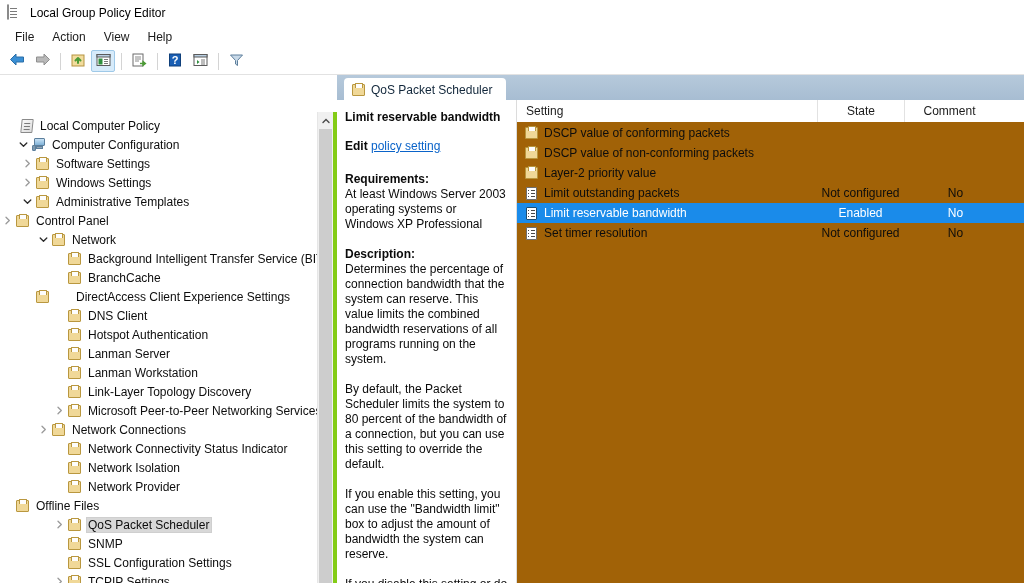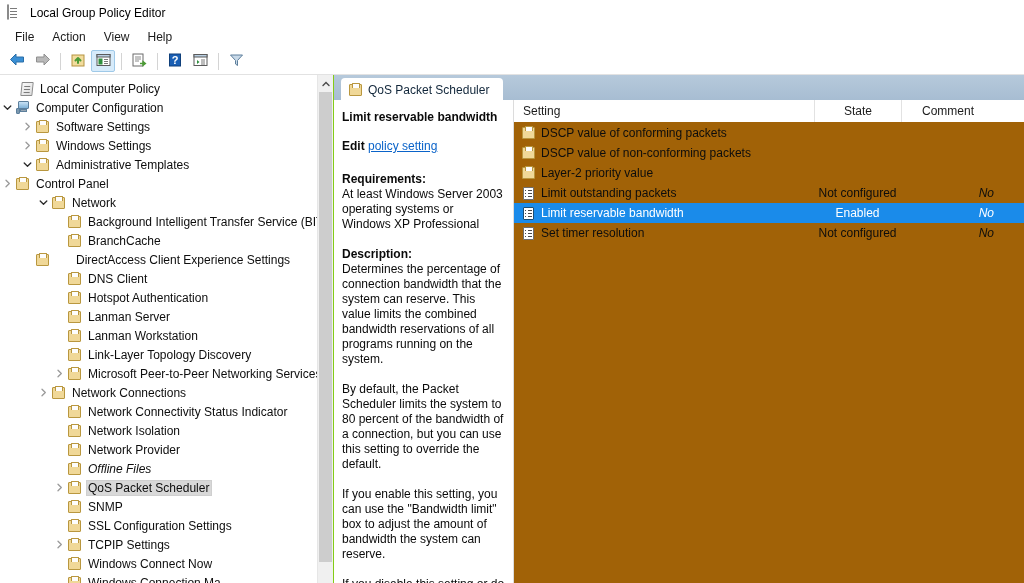--- a/index.html
+++ b/index.html
@@ -125,21 +125,22 @@
   }
 
   
   .tree-pane {
     width: 333px;
     flex: 0 0 333px;
     background: #ffffff;
     position: relative;
     display: flex;
     overflow: hidden;
-    border-right: 1px solid #84cc16;
+    border-right: 4px solid #84cc16;
+    margin-top: 37px;
   }
   .tree-scroll {
     flex: 1 1 auto;
     padding-top: 4px;
     overflow: hidden;
   }
   .tree-row {
     height: 19px;
     display: flex;
     align-items: center;
@@ -437,23 +438,22 @@
     align-items: center;
     justify-content: center;
     margin-right: 5px;
   }
   .lr-state {
     flex: 0 0 87px;
     text-align: center;
   }
   .lr-comment {
     flex: 1 1 auto;
-    text-align: right;
-    padding-right: 30px;
-    font-style: italic;
+    text-align: center;
+    padding-right: 17px;
   }
   .mini-list-ico {
     width: 11px; height: 13px;
     background: #ffffff;
     border: 1px solid #6e6e6e;
     border-radius: 1px;
     position: relative;
     box-sizing: border-box;
   }
   .mini-list-ico::before {
@@ -568,21 +568,21 @@
 
     <div class="tree-pane">
       <div class="tree-scroll" id="tree-list">
           <div class="tree-row" style="padding-left: 4px;">
             <span class="chevron"></span>
             <span class="tree-icon">
               <span class="policy-doc-ico"></span>
             </span>
             <span class="label">Local Computer Policy</span>
           </div>
-          <div class="tree-row" style="padding-left: 0;">
+          <div class="tree-row" style="padding-left: 16px;">
             <span class="chevron">
               <svg width="9" height="9" viewBox="0 0 9 9">
                 <path d="M1.2 3 L4.5 6.3 L7.8 3" stroke="#2b2b2b" stroke-width="1.3" fill="none" stroke-linecap="round" stroke-linejoin="round"></path>
               </svg>
             </span>
             <span class="tree-icon">
               <span class="comp-ico">
                 <span class="mon"></span>
                 <span class="base"></span>
                 <span class="stand"></span>
@@ -791,21 +791,21 @@
           <div class="tree-row" style="padding-left: 52px;">
             <span class="chevron"></span>
             <span class="tree-icon">
               <span class="folder-ico">
                 <span class="bk"></span>
                 <span class="pg"></span>
               </span>
             </span>
             <span class="label">Network Provider</span>
           </div>
-          <div class="tree-row" style="padding-left: 52px; font-style: italic;">
+          <div class="tree-row" style="">
             <span class="chevron"></span>
             <span class="tree-icon">
               <span class="folder-ico">
                 <span class="bk"></span>
                 <span class="pg"></span>
               </span>
             </span>
             <span class="label">Offline Files</span>
           </div>
           <div class="tree-row selected" style="padding-left: 52px;">

